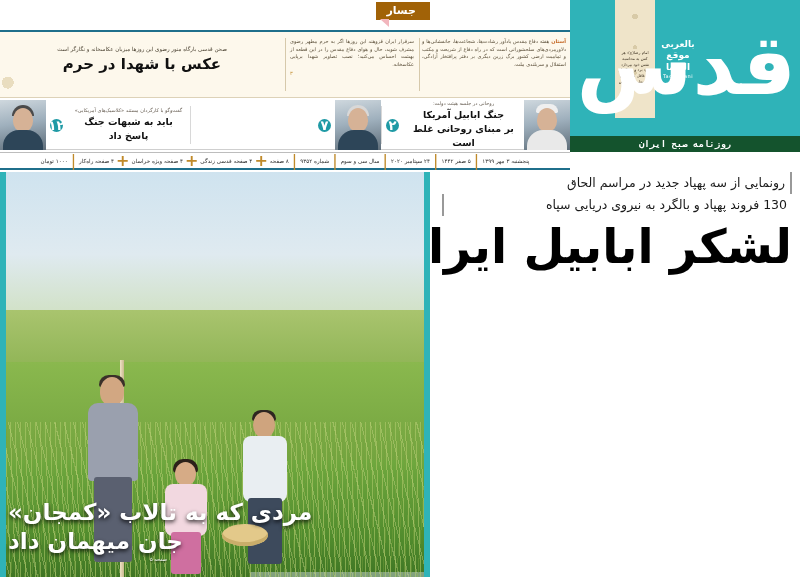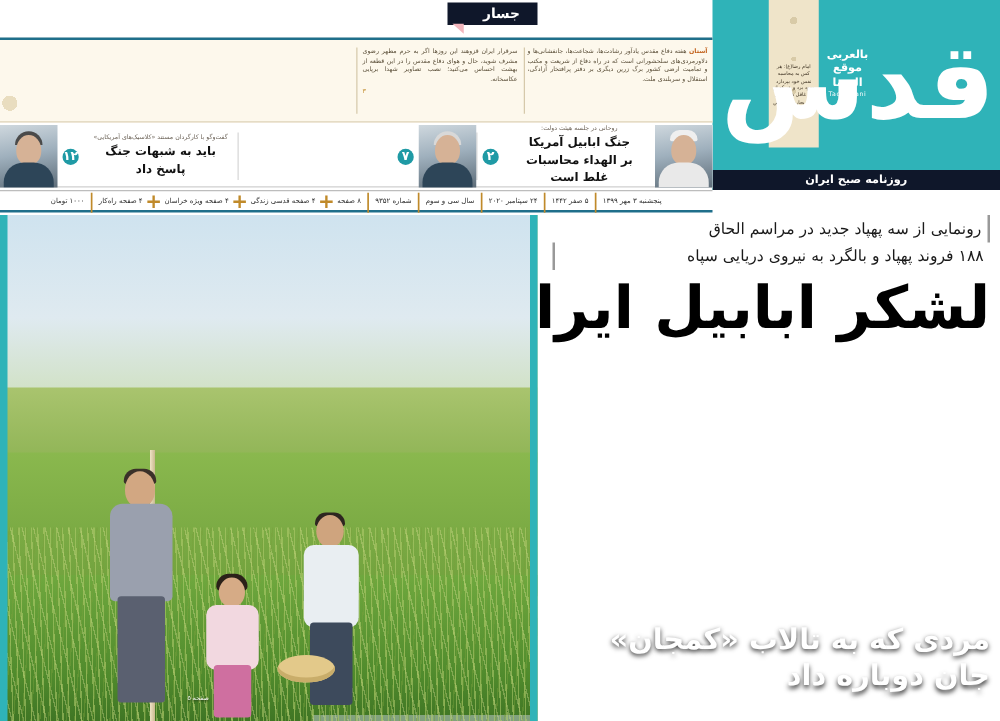--- a/index.html
+++ b/index.html
@@ -7,23 +7,23 @@
     width: 800px; height: 577px;
     background: #ffffff;
     font-family: "DejaVu Sans", "Liberation Sans", sans-serif;
     overflow: hidden;
   }
   .page { position: relative; width: 800px; height: 577px; background:#fff; }
 
   
   .jesaar-tag {
     position: absolute; right: 370px; top: 2px;
-    background: #0f172a; color: #fff;
+    background: #a16207; color: #fff;
     font-size: 11px; font-weight: bold;
-    padding: 3px 14px 4px 28px;
+    padding: 3px 14px 4px 10px;
     letter-spacing: 2px;
     line-height: 1;
   }
   .jesaar-tag::after{
     content:""; position:absolute; left:4px; bottom:-7px;
     border-left:9px solid transparent; border-right:0 solid transparent;
     border-top:8px solid #f2b6bd;
   }
 
   
@@ -54,23 +54,24 @@
   }
   .masthead-side-arab .lat{ font-size:5px; letter-spacing:.5px; font-weight:normal; }
   .logo-word{
     position:absolute; right:4px; top:6px; width:160px; height:120px;
     color:#fff; font-size:84px; line-height:118px; text-align:left;
     font-family:"DejaVu Sans", serif; font-weight:bold; direction:rtl;
     white-space:nowrap; letter-spacing:-3px;
   }
   .masthead-strip{
     position:absolute; right:0; bottom:0; width:230px; height:16px;
-    background:#0f172a; color:#fff; font-size:9px; font-weight:bold;
+    background:#14532d; color:#fff; font-size:9px; font-weight:bold;
     display:flex; align-items:center; justify-content:center; letter-spacing:3px;
     direction:rtl;
+    font-family:Liberation Mono, monospace;
   }
   .site-url{
     position:absolute; right:232px; top:136px; width:120px;
     color:#1c6e86; font-size:8px; font-weight:bold; letter-spacing:1.6px;
     direction:ltr; text-align:right;
   }
 
   
   .topstrip{
     position:absolute; left:0; top:30px; width:570px; height:68px;
@@ -123,21 +124,21 @@
     position:absolute; left:50%; bottom:0; transform:translateX(-50%);
     width:40px; height:20px; border-radius:16px 16px 0 0; background:#2d4558;
   }
   .portrait.cleric .hair{ background:#efefef; height:9px; top:4px; border-radius:11px 11px 2px 2px;}
   .portrait.cleric .body{ background:#e9e9e9; }
   .r2-txt{ padding:0 7px; text-align:center; }
   .r2-kicker{ font-size:5px; color:#6b6257; margin-bottom:2px; }
   .r2-head{ font-size:9.5px; font-weight:bold; color:#111; line-height:1.45; }
   .pagebadge{
     width:13px; height:13px; border-radius:50%;
-    background:#1f9aa5; color:#fff; font-size:10px; font-weight:bold;
+    background:#1f9aa5; color:#fff; font-size:13px; font-weight:bold;
     display:flex; align-items:center; justify-content:center;
     margin:0 4px; flex:0 0 13px;
   }
 
   
   .datebar{
     position:absolute; left:0; top:152px; width:570px; height:18px;
     border-top:1px solid #bdbdbd; border-bottom:2px solid #1f6f8b;
     display:flex; align-items:center; justify-content:center;
     direction:rtl; background:#fff;
@@ -309,21 +310,21 @@
     position:absolute; left:424px; top:172px; width:6px; height:405px; background:#2fb3b8;
   }
 
   
   .cap-kicker{
     position:absolute; left:0; right:0; top:487px; text-align:center;
     font-size:8px; font-weight:bold; color:#fff; direction:rtl;
     text-shadow:0 1px 2px rgba(0,0,0,.75);
   }
   .cap-head{
-    position:absolute; left:8px; right:8px; top:498px; text-align:right;
+    position:absolute; left:8px; right:8px; top:498px; text-align:left;
     font-size:23px; font-weight:bold; color:#fff; direction:rtl;
     line-height:1.25; letter-spacing:-.5px;
     text-shadow:0 2px 4px rgba(0,0,0,.8);
   }
   .cap-pagebadge{
     position:absolute; left:150px; top:556px; font-size:5px; color:#fff;
     direction:rtl; text-shadow:0 1px 2px rgba(0,0,0,.8);
   }
   .photo-credit{
     position:absolute; left:8px; top:534px; display:flex; align-items:center;
@@ -373,34 +374,38 @@
         <b class="sec">آستان</b>
         <span>هفته دفاع مقدس یادآور رشادت‌ها، شجاعت‌ها، جانفشانی‌ها و دلاورمردی‌های سلحشورانی است که در راه دفاع از شریعت و مکتب و تمامیت ارضی کشور برگ زرین دیگری بر دفتر پرافتخار آزادگی، استقلال و سربلندی ملت.</span>
       </div>
     </div>
 
     <div class="ts-col" style="right:156px; width:124px;">
       <div class="ts-kicker">سرقرار ایران قزوهند این روزها اگر به حرم مطهر رضوی مشرف شوید، حال و هوای دفاع مقدس را در این قطعه از بهشت احساس می‌کنید؛ نصب تصاویر شهدا برپایی عکاسخانه.</div>
       <div style="font-size:5px;color:#c08a2a;text-align:left;margin-top:2px;">۳</div>
     </div>
 
+    <div class="ts-col" style="right:292px; width:272px; top:14px;">
+      <div class="ts-sub">صحن قدسی بارگاه منور رضوی این روزها میزبان عکاسخانه و نگارگر است</div>
+      <div class="ts-head">عکس با شهدا در حرم</div>
+    </div>
   </div>
 
   <div class="row2">
 
     <div class="r2-item" style="width:188px;">
       <div class="portrait cleric">
         <div class="hair"></div>
           <div class="head"></div>
           <div class="body"></div>
       </div>
       <div class="r2-txt" style="flex:1;">
         <div class="r2-kicker">روحانی در جلسه هیئت دولت:</div>
         <div class="r2-head">جنگ ابابیل آمریکا</div>
-        <div class="r2-head">بر الهداء محاسبات غلط است</div>
+        <div class="r2-head">بر مبنای روحانی غلط است</div>
       </div>
       <div class="pagebadge">۲</div>
     </div>
 
     <div class="r2-sep"></div>
 
     <div class="r2-item" style="width:190px;">
       <div class="portrait">
         <div class="hair" style="background:#d8d8d8;"></div>
           <div class="head"></div>
@@ -443,21 +448,21 @@
     <span class="plus">+</span>
     <span class="d">۴ صفحه ویژه خراسان</span>
     <span class="plus">+</span>
     <span class="d">۴ صفحه راه‌کار</span>
     <span class="sep">|</span>
     <span class="d">۱۰۰۰ تومان</span>
   </div>
 
   <div class="leadteaser">
     <div class="l">رونمایی از سه پهپاد جدید در مراسم الحاق</div>
-    <div class="l l2">۱۸۸ فروند پهپاد و بالگرد به نیروی دریایی سپاه</div>
+    <div class="l l2">130 فروند پهپاد و بالگرد به نیروی دریایی سپاه</div>
   </div>
 
   <div class="mainhead">لشکر ابابیل ایرانی</div>
 
   <div class="bodycols">
     <div class="bcol">
       <p><span class="seclabel">سیاست</span>
       <span>در مراسم الحاق ۱۸۸ فروند پهپاد و بالگرد به نیروی دریایی سپاه که صبح روز گذشته در بندرعباس و با حضور سرلشکر حسین سلامی، فرمانده کل سپاه برگزار شد از سه پهپاد جدید عمود پرواز سپهر، شهاب ۲ و همچنین ۴ رونمایی شد. فرمانده نیروی دریایی سپاه پاسداران در این مراسم با بیان اینکه با الحاق این پهپادها تمام مأموریت‌های نیروی دریایی سپاه زیر.</span></p>
     </div>
     <div class="colrule"></div>
@@ -546,18 +551,18 @@
         <div class="torso"></div>
         <div class="legs"></div>
     </div>
     <div class="hat"></div>
   </div>
   <div class="photo-teal-edge"></div>
   <div class="photo-teal-edge-r"></div>
 
   <div class="cap-head">
     <div>مردی که به تالاب «کمجان»</div>
-    <div>جان دوباره داد</div>
+    <div>جان میهمان داد</div>
   </div>
   <div class="cap-pagebadge">صفحه ۵</div>
 
 
 </div>
 
 </body></html>

